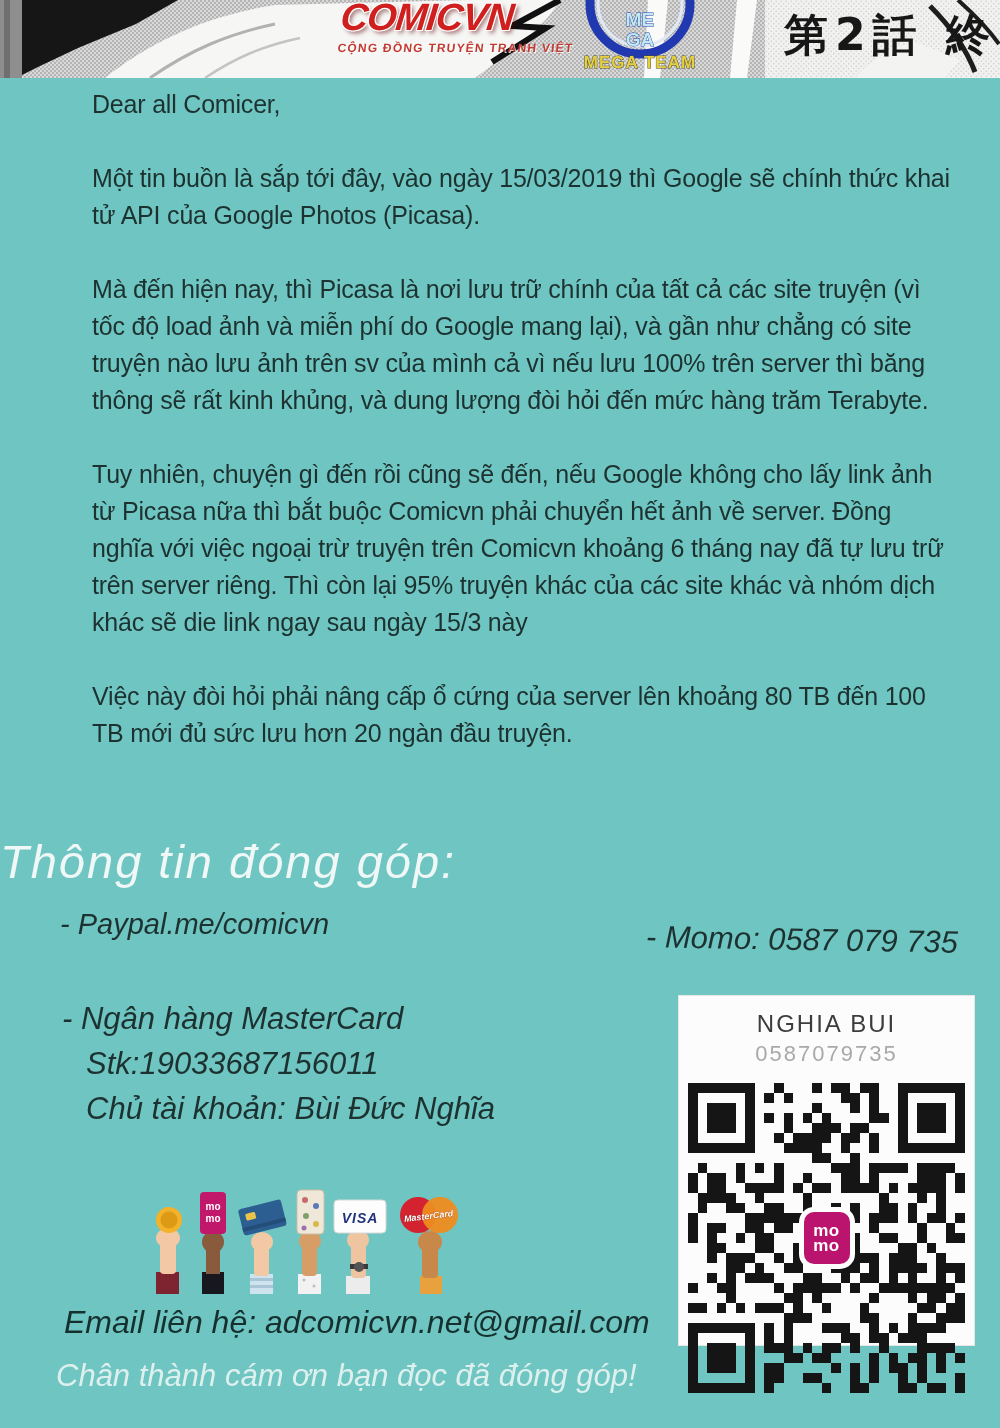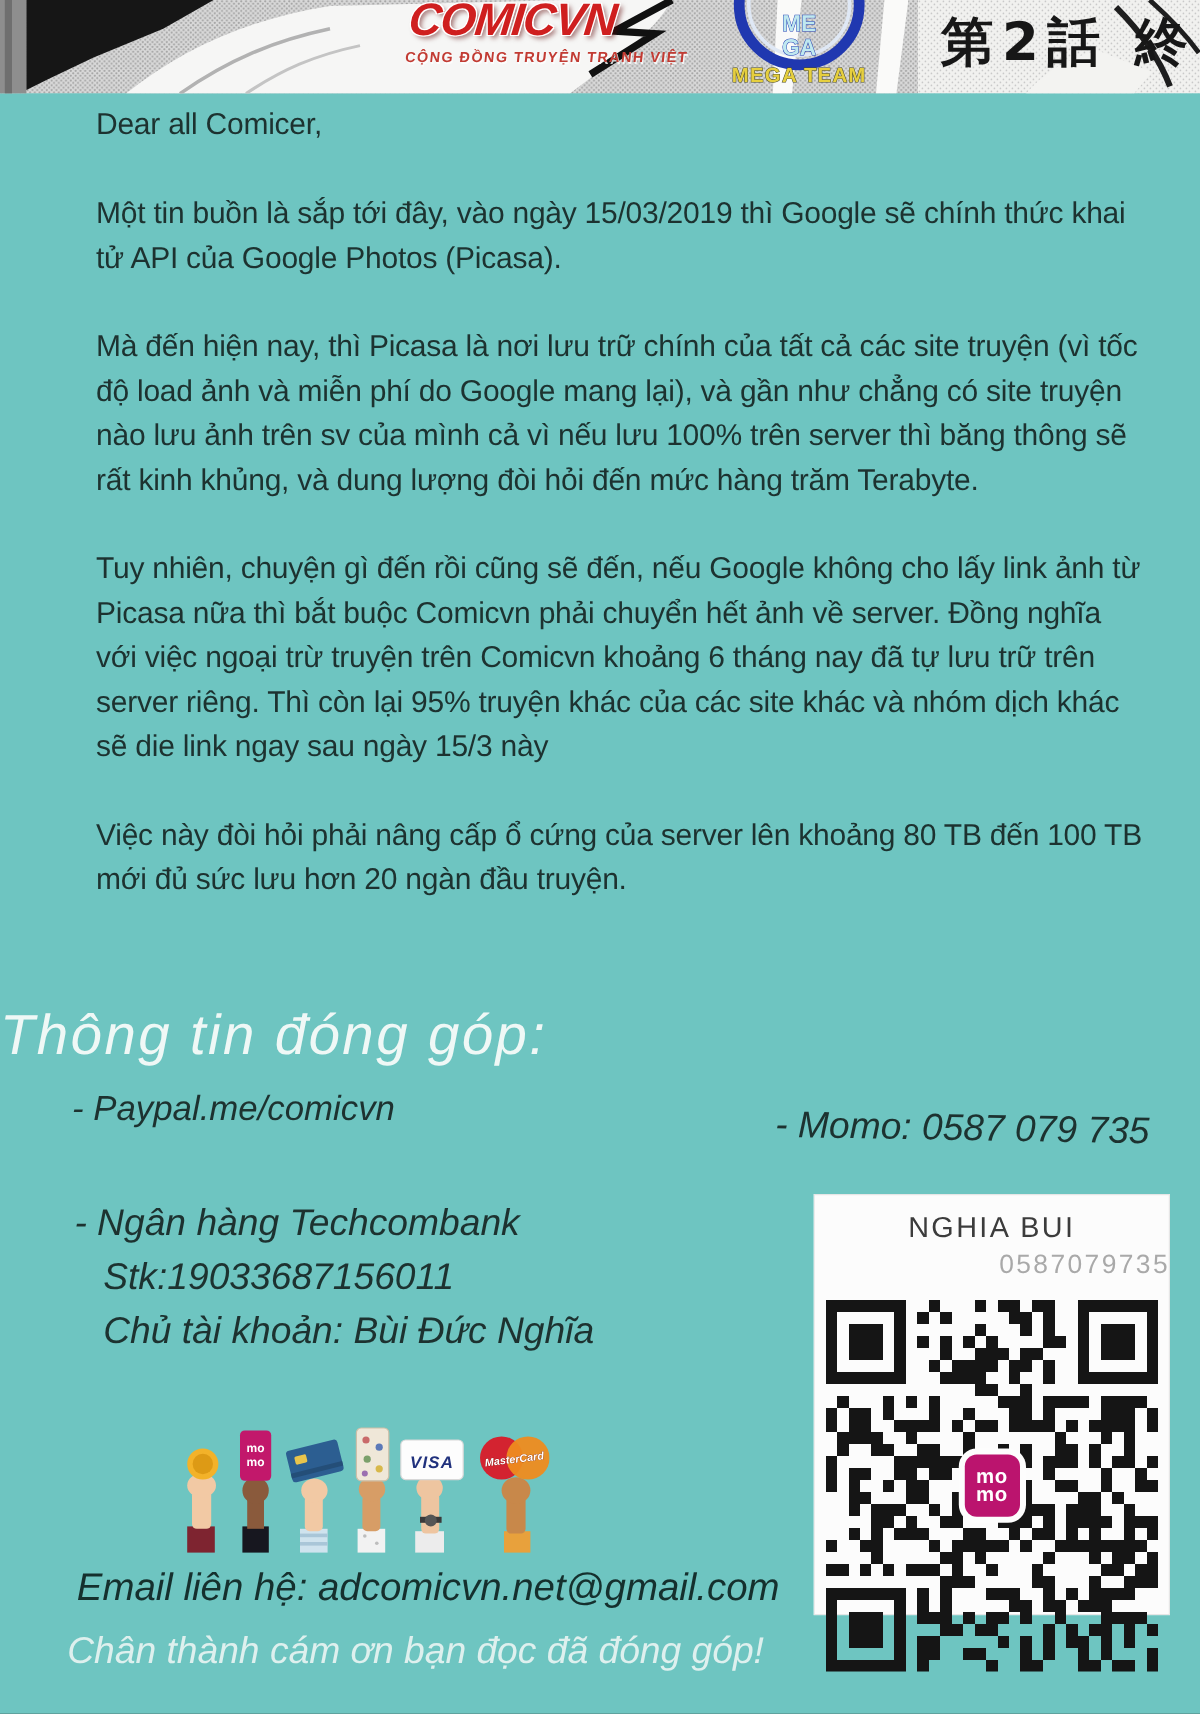--- a/index.html
+++ b/index.html
@@ -9,44 +9,44 @@
 
   
   .header-strip { position:absolute; left:0; top:0; width:1000px; height:78px; }
   .comicvn-logo { position:absolute; left:340px; top:-4px; transform:skewX(-6deg); }
   .comicvn-logo .logo-text { font-size:38px; font-weight:bold; font-style:italic;
       color:#cf1f1f; letter-spacing:-1px;
       text-shadow:1px 1px 0 #fff,-1px -1px 0 #fff,1px -1px 0 #fff,-1px 1px 0 #fff,3px 3px 4px rgba(90,0,0,.55); }
   .comicvn-logo .logo-tagline { margin-top:2px; font-size:12px; font-weight:bold;
       color:#c23b33; letter-spacing:1.2px;
       text-shadow:1px 1px 0 rgba(255,255,255,.8); }
-  .mega-logo { position:absolute; left:606px; top:0; width:106px; height:78px; }
+  .mega-logo { position:absolute; left:580px; top:0; width:106px; height:78px; }
   .chapter-end { position:absolute; left:784px; top:6px; font-size:44px; font-weight:bold;
       color:#171717; letter-spacing:7px; font-family:"DejaVu Sans",sans-serif;text-align:right; }
 
   
   .letter { position:absolute; left:80px; top:86px; width:874px;
       color:#1d3230; font-size:25px; line-height:37px; letter-spacing:-0.2px; }
-  .letter p { margin:0 0 37px 0; }
+  .letter p { margin:0 0 37px 12px; }
 
   
   .donation-heading { position:absolute; left:0; top:834px; width:1000px; 
       font-size:47px; font-style:italic; color:#eff8f6; letter-spacing:2px; }
   .paypal-line { position:absolute; left:60px; top:908px; font-size:29px; font-style:italic; color:#1d3230; }
   .momo-line   { position:absolute; left:646px; top:922px; font-size:31px; font-style:italic;
       color:#1d3230; transform:rotate(1deg); }
   .bank-block  { position:absolute; left:62px; top:996px; font-size:31px; font-style:italic;
       color:#1d3230; line-height:45px; }
   .bank-block .indent { margin-left:24px; }
 
   
   .qr-card { position:absolute; left:678px; top:995px; width:297px; height:351px;
       background:#fcfcfc; box-shadow:inset 0 0 0 1px #e6e6e6; }
   .qr-name { text-align:center; margin-top:15px; font-size:24px; letter-spacing:2px; color:#3c3c3c; }
-  .qr-number { text-align:right; margin-top:3px; font-size:22px; letter-spacing:2px; color:#a9a9a9; }
+  .qr-number { text-align:center; margin-top:3px; font-size:22px; letter-spacing:2px; color:#a9a9a9; }
   .qr-box { position:absolute; left:10px; top:88px; width:277px; height:310px; }
   .qr-box svg { width:100%; height:100%; display:block; }
   .momo-badge { position:absolute; left:50%; top:50%; transform:translate(-50%,-50%);
       width:46px; height:52px; background:#bb146e; border-radius:10px;
       box-shadow:0 0 0 5px #fdfdfd; display:flex; flex-direction:column;
       align-items:center; justify-content:center; color:#fff; font-weight:bold;
       font-size:17px; line-height:15px; letter-spacing:.5px; }
 
   
   .hands { position:absolute; left:146px; top:1188px; }
@@ -114,21 +114,21 @@
     <p>Mà đến hiện nay, thì Picasa là nơi lưu trữ chính của tất cả các site truyện (vì tốc độ load ảnh và miễn phí do Google mang lại), và gần như chẳng có site truyện nào lưu ảnh trên sv của mình cả vì nếu lưu 100% trên server thì băng thông sẽ rất kinh khủng, và dung lượng đòi hỏi đến mức hàng trăm Terabyte.</p>
     <p>Tuy nhiên, chuyện gì đến rồi cũng sẽ đến, nếu Google không cho lấy link ảnh từ Picasa nữa thì bắt buộc Comicvn phải chuyển hết ảnh về server. Đồng nghĩa với việc ngoại trừ truyện trên Comicvn khoảng 6 tháng nay đã tự lưu trữ trên server riêng. Thì còn lại 95% truyện khác của các site khác và nhóm dịch khác sẽ die link ngay sau ngày 15/3 này</p>
     <p>Việc này đòi hỏi phải nâng cấp ổ cứng của server lên khoảng 80 TB đến 100 TB mới đủ sức lưu hơn 20 ngàn đầu truyện.</p>
   </div>
 
   <div class="donation-heading">Thông tin đóng góp:</div>
   <div class="paypal-line">- Paypal.me/comicvn</div>
   <div class="momo-line">- Momo: 0587 079 735</div>
 
   <div class="bank-block">
-    <div>- Ngân hàng Techcombank</div>
+    <div>- Ngân hàng MasterCard</div>
     <div class="indent">Stk:19033687156011</div>
     <div class="indent">Chủ tài khoản: Bùi Đức Nghĩa</div>
   </div>
 
   <div class="qr-card">
     <div class="qr-name">NGHIA BUI</div>
     <div class="qr-number">0587079735</div>
     <div class="qr-box">
       <svg id="qr" viewBox="0 0 29 31" preserveAspectRatio="none" shape-rendering="crispEdges">
           <rect x="9" y="0" width="1" height="1" fill="#151515"></rect>

